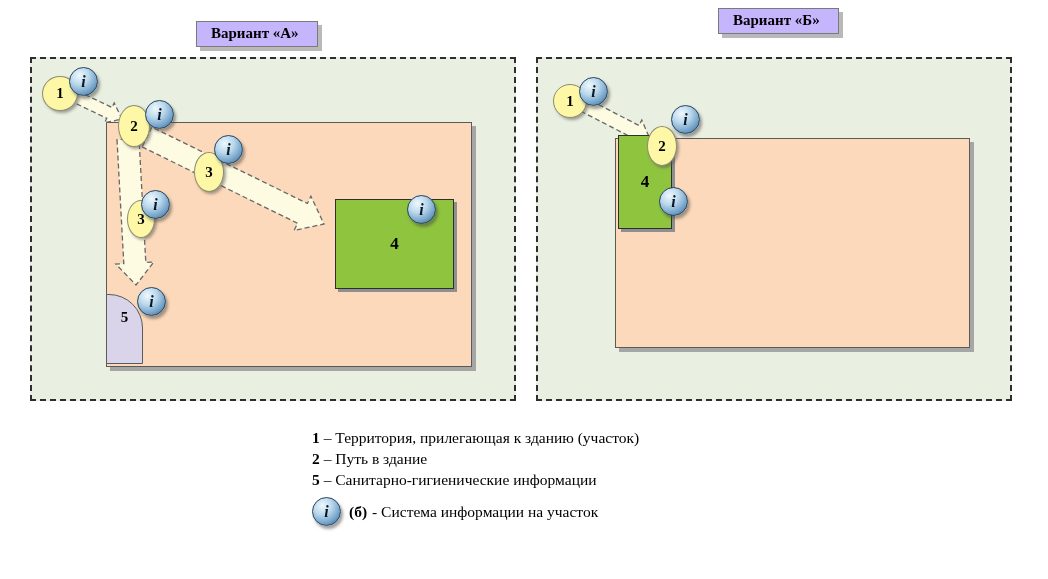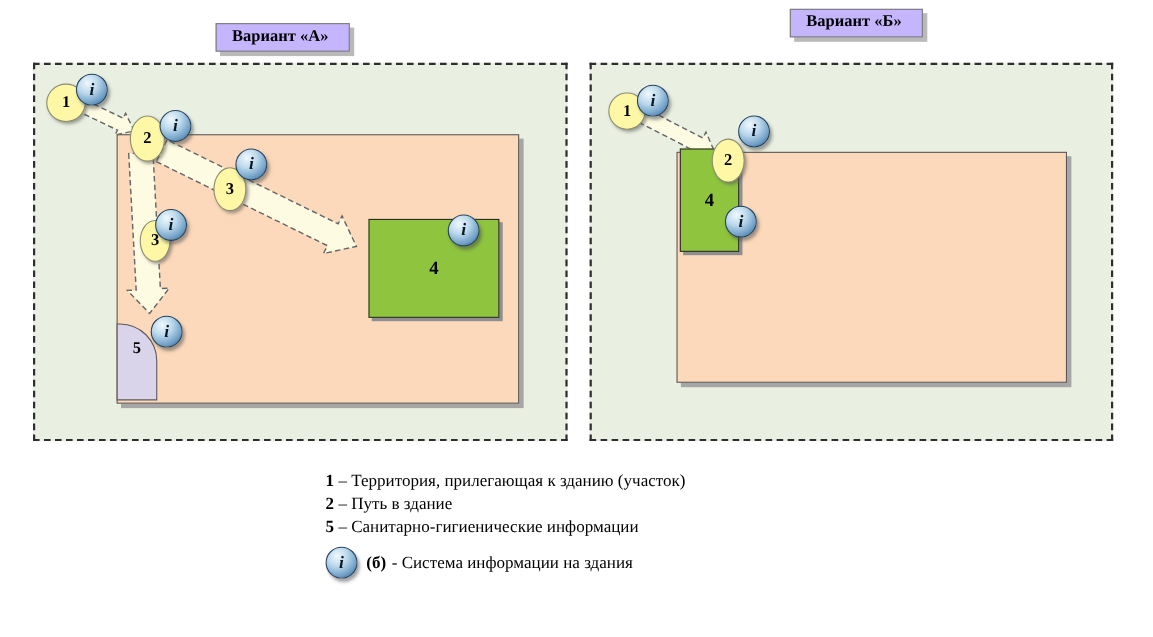--- a/index.html
+++ b/index.html
@@ -37,21 +37,21 @@
     box-shadow:2px 2px 3px rgba(90,90,90,.55);
   }
   .info-icon{
     position:absolute;width:27px;height:27px;border-radius:50%;
     background:radial-gradient(circle at 35% 28%, #eff8fd 0%, #bcd9ec 35%, #6f9fc6 70%, #2e5379 100%);
     border:1px solid #23425f;
     display:flex;align-items:center;justify-content:center;
     color:#0a1726;font-weight:bold;font-style:italic;font-size:16px;line-height:1;
     box-shadow:2px 3px 3px rgba(70,70,70,.5);
   }
-  .legend{position:absolute;left:296px;top:427px;font-size:15.5px;color:#000;}
+  .legend{position:absolute;left:312px;top:427px;font-size:15.5px;color:#000;}
   .legend-row{height:21px;line-height:21px;white-space:nowrap;}
   .legend-row b{font-weight:bold;}
   .legend-info{display:flex;align-items:center;margin-top:7px;white-space:nowrap;}
   .legend-info .info-icon{position:relative;margin-right:8px;flex:0 0 auto;}
   .legend-info b{margin-right:5px;}
   .lbl{pointer-events:none;}
 </style>
 </head>
 <body>
 
@@ -115,17 +115,17 @@
     <div class="info-icon" style="left:121px;top:128px;">i</div>
   </div>
 
   <div class="legend">
     <div class="legend-row"><b>1</b><span> – Территория, прилегающая к зданию (участок)</span></div>
     <div class="legend-row"><b>2</b><span> – Путь в здание</span></div>
     <div class="legend-row"><b>5</b><span> – Санитарно-гигиенические информации</span></div>
     <div class="legend-info">
       <span class="info-icon">i</span>
       <b>(б)</b>
-      <span>- Система информации на здания</span>
+      <span>- Система информации на участок</span>
     </div>
   </div>
 
 </div>
 
 </body></html>

